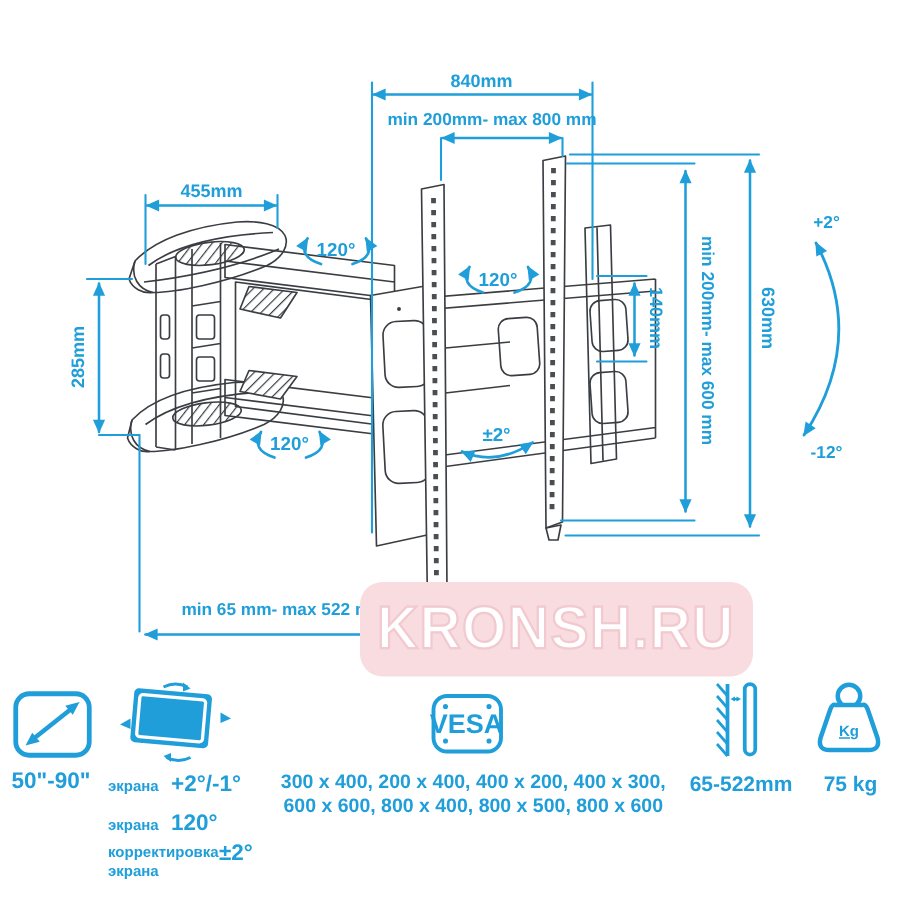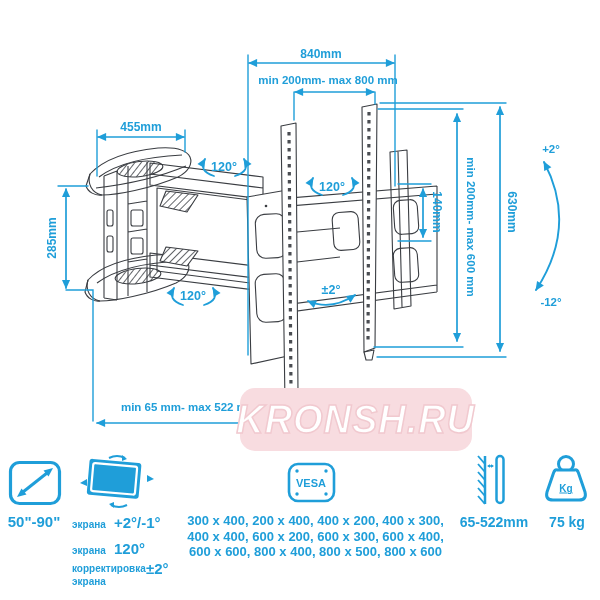--- a/index.html
+++ b/index.html
@@ -5,32 +5,32 @@
   :root{ --blue:#1f9ed9; --ink:#3a3d42; --pink-bg:#f8dce0; --pink-stroke:#f1c9cf; }
   html,body{margin:0;padding:0;}
   body{width:600px;height:600px;position:relative;background:#fff;overflow:hidden;
        font-family:"Liberation Sans",sans-serif;}
   .abs{position:absolute;}
   .dim{position:absolute;color:var(--blue);font-weight:bold;font-size:12px;white-space:nowrap;
        transform:translate(-50%,-50%);line-height:1;}
   .dim.small{font-size:11.5px;}
   .rot90{transform:translate(-50%,-50%) rotate(90deg);}
   .rotN90{transform:translate(-50%,-50%) rotate(-90deg);}
-  #watermark{left:240px;top:388px;width:232px;height:63px;background:var(--pink-bg);
-       border-radius:15px;display:flex;align-items:center;justify-content:center;font-style:italic;}
+  #watermark{left:240px;top:388px;width:262px;height:63px;background:var(--pink-bg);
+       border-radius:15px;display:flex;align-items:center;justify-content:center;}
   #watermark span{font-weight:bold;font-size:40px;color:#fff;letter-spacing:1px;
        transform:scaleX(.95);-webkit-text-stroke:1.5px var(--pink-stroke);
        text-shadow:0 0 1px var(--pink-stroke);white-space:nowrap;}
   .spec-label{position:absolute;color:var(--blue);font-weight:bold;font-size:10px;line-height:1.25;white-space:nowrap;}
   .spec-value{position:absolute;color:var(--blue);font-weight:bold;font-size:15px;white-space:nowrap;}
   .icon-label{position:absolute;color:var(--blue);font-weight:bold;font-size:14px;
        transform:translate(-50%,-50%);white-space:nowrap;}
   #vesa-sizes{left:175px;top:513px;width:281px;text-align:center;color:var(--blue);
        font-weight:bold;font-size:13px;line-height:15.6px;white-space:nowrap;}
-  #vesa-title{left:311px;top:483px;font-size:11px;}
+  #vesa-title{left:311px;top:483px;font-size:18px;}
   #kg-label{left:566px;top:488px;font-size:10px;text-decoration:underline;}
   #size-label{left:34px;top:521px;font-size:15px;}
 </style>
 </head>
 <body>
 
 <svg class="abs" style="left:0;top:0" width="600" height="600" viewBox="0 0 600 600">
   <defs>
     <pattern id="h" width="5" height="5" patternUnits="userSpaceOnUse" patternTransform="rotate(45)">
       <rect width="5" height="5" fill="#fff"></rect>
@@ -187,21 +187,20 @@
 <svg class="abs" style="left:287px;top:462px" width="49" height="41">
   <rect x="2" y="2" width="45" height="37" rx="9" fill="none" stroke="#1f9ed9" stroke-width="2.6"></rect>
   <circle cx="10" cy="9" r="1.7" fill="#1f9ed9"></circle>
   <circle cx="39" cy="9" r="1.7" fill="#1f9ed9"></circle>
   <circle cx="10" cy="32" r="1.7" fill="#1f9ed9"></circle>
   <circle cx="39" cy="32" r="1.7" fill="#1f9ed9"></circle>
 </svg>
 <div class="icon-label" id="vesa-title">VESA</div>
 <div class="abs" id="vesa-sizes">
   <div>300 x 400, 200 x 400, 400 x 200, 400 x 300,</div>
-  <div>400 x 400, 600 x 200, 600 x 300, 600 x 400,</div>
   <div>600 x 600, 800 x 400, 800 x 500, 800 x 600</div>
 </div>
 
 <svg class="abs" style="left:476px;top:453px" width="34" height="54">
   <line x1="9" y1="3" x2="9" y2="51" stroke="#1f9ed9" stroke-width="2.5"></line>
   <g stroke="#1f9ed9" stroke-width="1.8">
     <line x1="9" y1="11" x2="2" y2="3"></line>
       <line x1="9" y1="19" x2="2" y2="11"></line>
     <line x1="9" y1="27" x2="2" y2="19"></line>
       <line x1="9" y1="35" x2="2" y2="27"></line>

